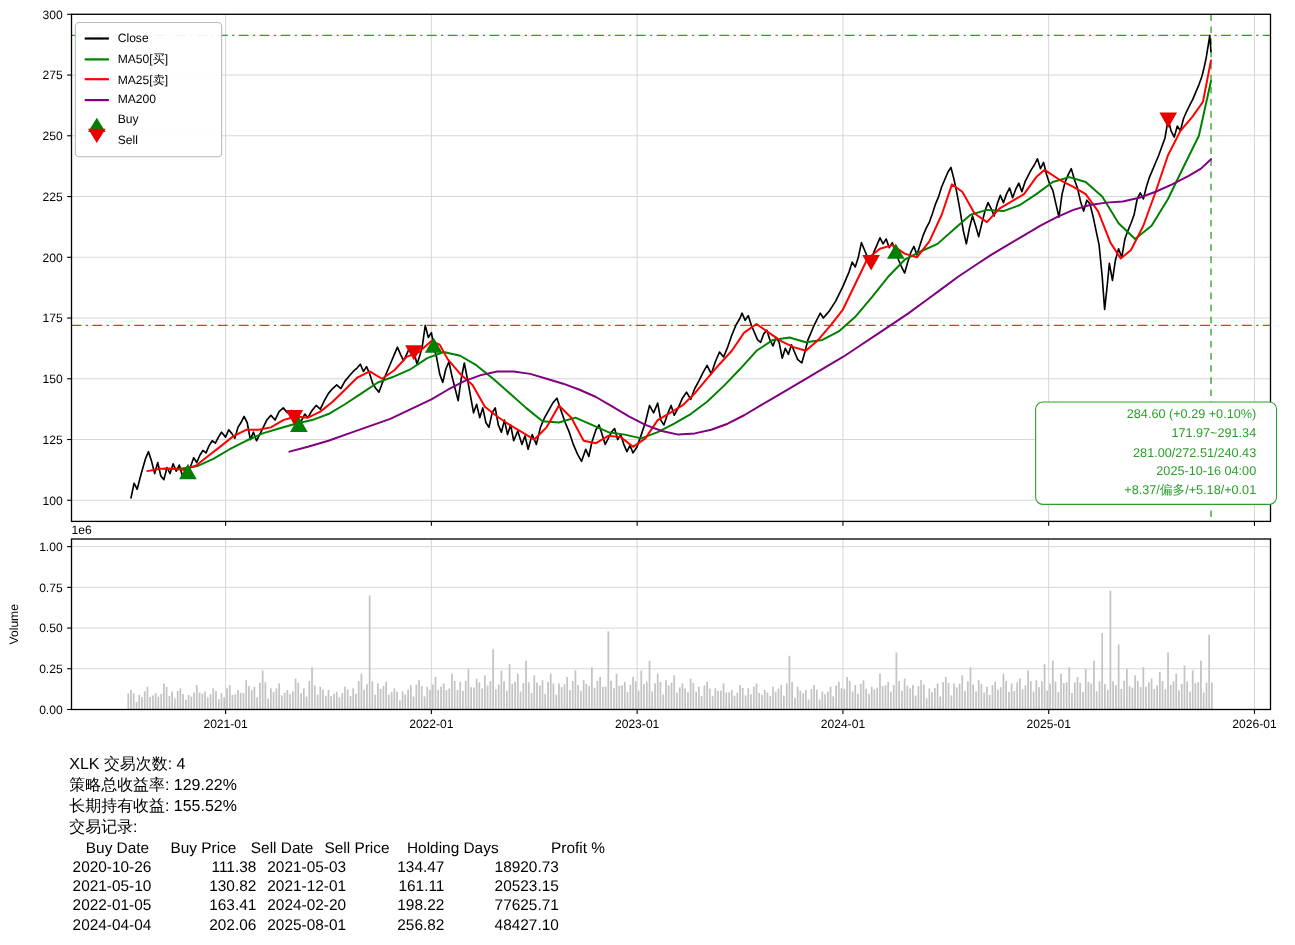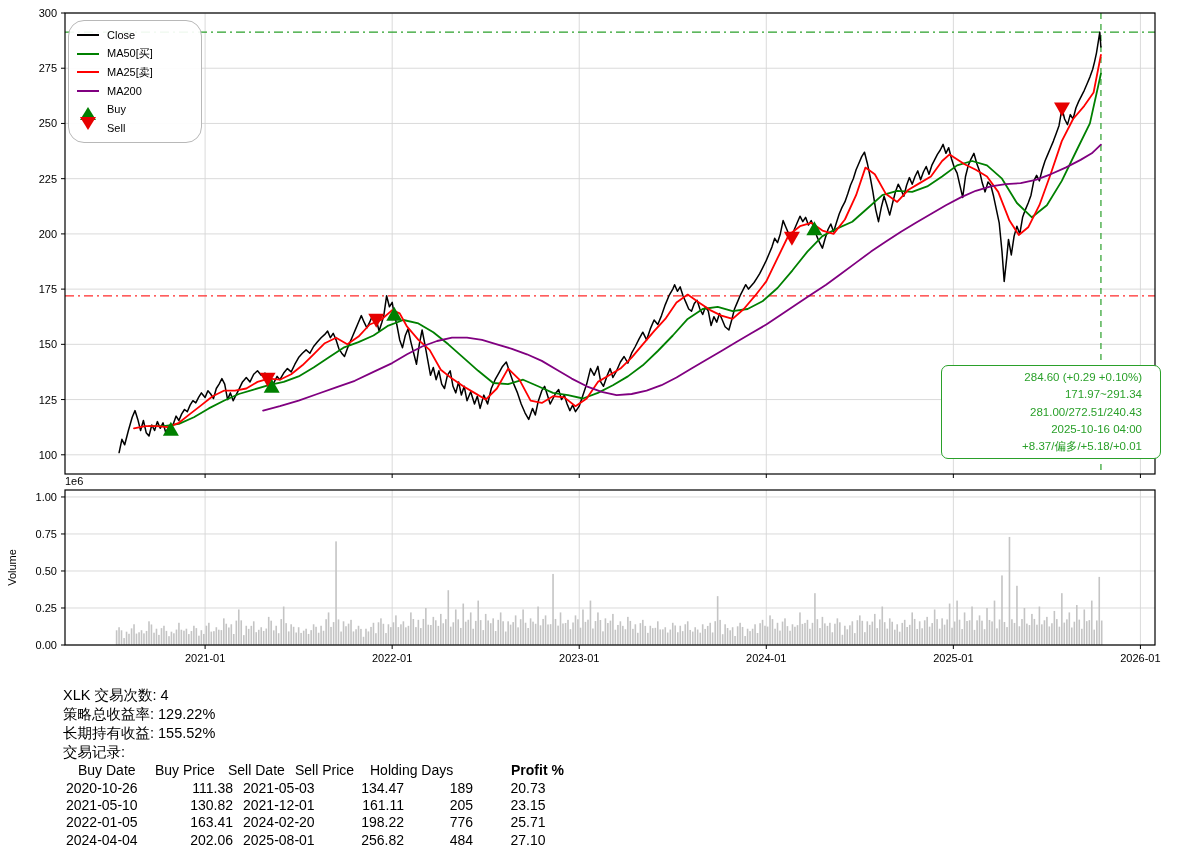--- a/index.html
+++ b/index.html
@@ -2,21 +2,21 @@
 <html><head>
 <meta charset="utf-8">
 <style>
   html,body{margin:0;padding:0;background:#ffffff;}
   #stage{position:relative;width:1177px;height:859px;background:#ffffff;overflow:hidden;
          font-family:"Liberation Sans","DejaVu Sans",sans-serif;}
   #chart-svg{position:absolute;left:0;top:0;}
   .ticklabel{font-size:11px;fill:#000000;}
   
   #legend{position:absolute;left:68px;top:20px;width:116px;background:rgba(255,255,255,0.92);
-          border:1px solid #b8b8b8;border-radius:16px;padding:5px 8px;z-index:5;}
+          border:1px solid #b8b8b8;border-radius:4px;padding:5px 8px;z-index:5;}
   .legend-row{display:flex;align-items:center;height:18.5px;font-size:11px;color:#000;}
   .legend-swatch{width:22px;display:flex;justify-content:center;margin-right:8px;flex:0 0 22px;}
   .swatch-line{width:22px;height:2.2px;}
   .tri-up{width:0;height:0;border-left:8px solid transparent;border-right:8px solid transparent;
           border-bottom:13px solid #008000;position:relative;top:4px;}
   .tri-down{width:0;height:0;border-left:8px solid transparent;border-right:8px solid transparent;
             border-top:13px solid #e60000;position:relative;top:-4px;}
   
   #annotation{position:absolute;left:941px;top:365px;width:182px;border:1.6px solid #2aa02a;
               border-radius:7px;background:#ffffff;color:#2aa02a;font-size:11.5px;line-height:17.3px;
@@ -27,21 +27,21 @@
   #trade-table{margin-top:0;}
   .t-header{position:relative;height:17.5px;line-height:17.5px;font-size:14px;}
   .t-header span{position:absolute;white-space:nowrap;}
   .t-row{height:17.4px;line-height:17.4px;font-size:14px;white-space:nowrap;}
   .t-row span{display:inline-block;}
   .c1{width:113px;padding-left:3px;text-align:left;}
   .c2{width:54px;text-align:right;}
   .c3{width:112px;margin-left:10px;text-align:left;}
   .c4{width:49px;text-align:right;}
   .c5{width:69px;text-align:right;}
-  .c6{width:70px;text-align:center;padding-left:20px;}
+  .c6{width:70px;text-align:left;}
 </style>
 </head>
 <body>
 
 <div id="stage">
   <svg id="chart-svg" width="1177" height="680">
       <defs>
         <clipPath id="clip-main">
           <rect x="65" y="13" width="1090" height="461"></rect>
         </clipPath>
@@ -606,21 +606,21 @@
     <div class="stat-line">策略总收益率: 129.22%</div>
     <div class="stat-line">长期持有收益: 155.52%</div>
     <div class="stat-line">交易记录:</div>
     <div id="trade-table">
         <div class="t-header">
           <span style="left: 15px;">Buy Date</span>
           <span style="left: 92px;">Buy Price</span>
           <span style="left: 165px; text-align: center;">Sell Date</span>
           <span style="left: 232px;">Sell Price</span>
           <span style="left: 307px;">Holding Days</span>
-          <span style="left: 448px; font-weight: bold;">Profit %</span>
+          <span style="left: 438px;">Profit %</span>
         </div>
         <div class="t-row"><span class="c1">2020-10-26</span><span class="c2">111.38</span><span class="c3">2021-05-03</span><span class="c4">134.47</span><span class="c5">189</span><span class="c6">20.73</span></div>
         <div class="t-row"><span class="c1">2021-05-10</span><span class="c2">130.82</span><span class="c3">2021-12-01</span><span class="c4">161.11</span><span class="c5">205</span><span class="c6">23.15</span></div>
         <div class="t-row"><span class="c1">2022-01-05</span><span class="c2">163.41</span><span class="c3">2024-02-20</span><span class="c4">198.22</span><span class="c5">776</span><span class="c6">25.71</span></div>
         <div class="t-row"><span class="c1">2024-04-04</span><span class="c2">202.06</span><span class="c3">2025-08-01</span><span class="c4">256.82</span><span class="c5">484</span><span class="c6">27.10</span></div>
       </div>
   </div>
 </div>
 
 </body></html>

